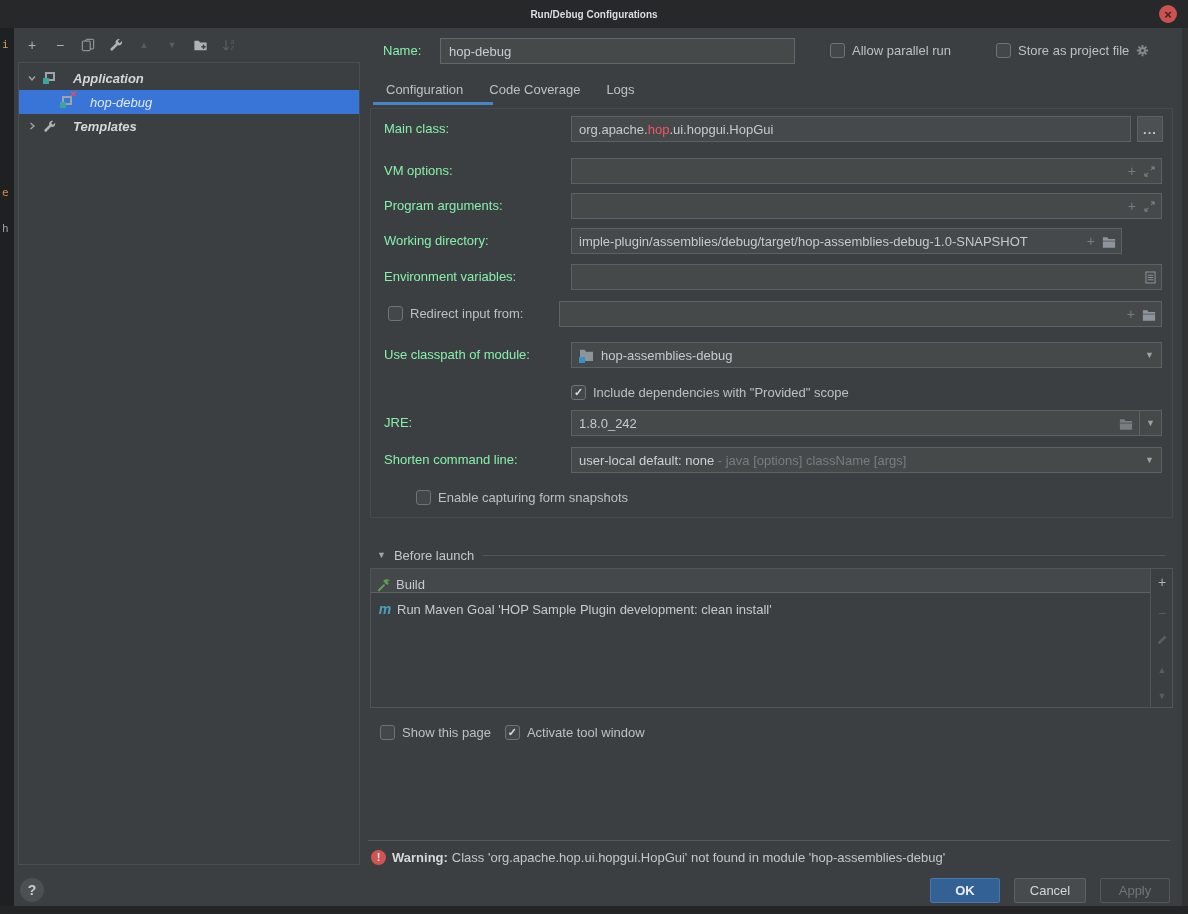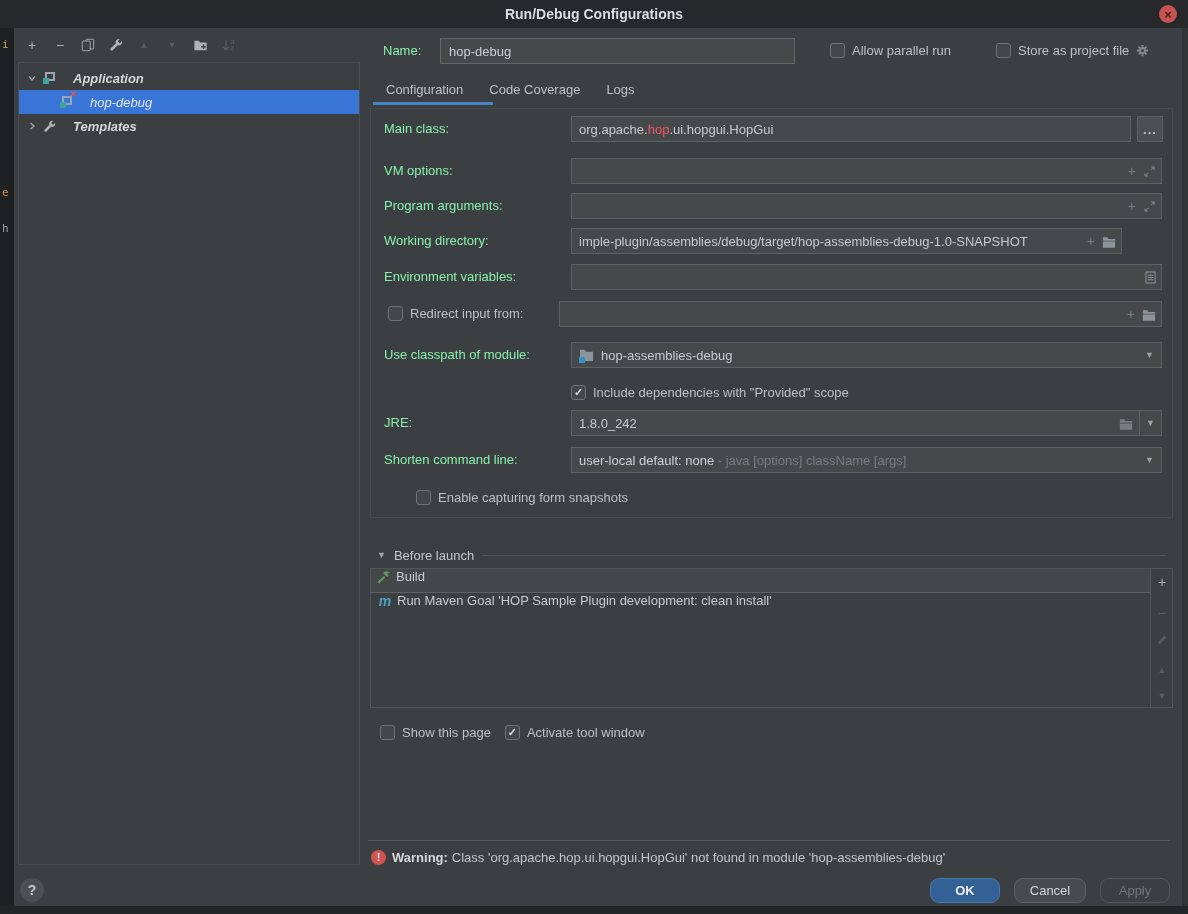--- a/index.html
+++ b/index.html
@@ -5,21 +5,21 @@
   * { margin:0; padding:0; box-sizing:border-box; }
   html,body { width:1188px; height:914px; }
   body {
     position:relative; background:#3C3F41; overflow:hidden;
     font-family:"Liberation Sans", sans-serif; font-size:13px; color:#BCC0C4;
     -webkit-font-smoothing:antialiased;
   }
   
   .titlebar { position:absolute; left:0; top:0; width:1188px; height:28px; background:#26282A;
     display:flex; align-items:center; justify-content:center; }
-  .titlebar .title { font-weight:bold; color:#DADEE1; font-size:14px;text-align:center; }
+  .titlebar .title { font-weight:bold; color:#DADEE1; font-size:10px;text-align:center; }
   .close-btn { position:absolute; right:11px; top:5px; width:18px; height:18px; border-radius:50%;
     background:#C75450; display:flex; align-items:center; justify-content:center;
     color:#43201E; font-weight:bold; font-size:13px; line-height:1; cursor:default; }
   .left-strip { position:absolute; left:0; top:28px; width:14px; height:878px; background:#1E2022;
     font-family:"DejaVu Sans Mono", monospace; font-size:11px; overflow:hidden; }
   .left-strip .g1 { position:absolute; left:2px; top:10px; color:#C7A456; }
   .left-strip .g2 { position:absolute; left:2px; top:158px; color:#CD8A4F; }
   .left-strip .g3 { position:absolute; left:2px; top:194px; color:#9AA0A5; }
   .right-strip { position:absolute; right:0; top:28px; width:6px; height:878px; background:#313335; }
   .bottom-strip { position:absolute; left:0; bottom:0; width:1188px; height:8px; background:#232527; }
@@ -86,40 +86,40 @@
   .jre-arrow-cell { position:absolute; right:0; top:0; width:22px; height:24px; border-left:1px solid #5E6162;
     display:flex; align-items:center; justify-content:center; font-size:9px; color:#9DA1A4; }
 
   
   .bl-header { position:absolute; left:17px; top:518px; right:16px; height:18px;
     display:flex; align-items:center; gap:8px; }
   .bl-header .tri { font-size:9px; color:#A0A4A7; }
   .bl-header .line { flex:1; height:1px; background:#515456; }
   .bl-list { position:absolute; left:10px; top:540px; width:781px; height:140px;
     border:1px solid #525558; }
-  .bl-row { height:24px; display:flex; align-items:flex-start; padding-left:6px; color:#C6CACE; }
+  .bl-row { height:24px; display:flex; align-items:flex-end; padding-left:6px; color:#C6CACE; }
   .bl-row.sel { background:#45484B; border-bottom:1px solid #5D6164; }
   .maven-m { font-style:italic; font-weight:bold; color:#4D9FBE; font-size:14px; width:16px;
     display:inline-flex; justify-content:center; }
   .bl-item-label { margin-left:4px; white-space:nowrap; }
   .bl-toolbar { position:absolute; left:791px; top:540px; width:22px; height:140px;
     border:1px solid #525558; border-left:none; }
   .bl-toolbar .tbi { position:absolute; left:3px; }
 
   .options-row { position:absolute; left:20px; top:697px; display:flex; gap:14px; align-items:center; }
 
   .warn-sep { position:absolute; left:8px; right:12px; top:812px; height:1px; background:#55585B; }
   .warn-row { position:absolute; left:11px; top:820px; height:18px; display:flex; align-items:center; }
   .warn-icon { width:15px; height:15px; border-radius:50%; background:#D05451; color:#F3E4E3;
     display:flex; align-items:center; justify-content:center; font-size:11px; font-weight:bold;
     margin-right:6px; flex:0 0 15px; }
   .warn-row b { color:#D5D9DD; margin-right:4px; }
   .warn-row .wtext { color:#C2C6CA; white-space:nowrap; }
 
-  .btn { position:absolute; top:850px; height:25px; border-radius:9px; display:flex;
+  .btn { position:absolute; top:850px; height:25px; border-radius:2px; display:flex;
     align-items:center; justify-content:center; cursor:default; }
   .btn-ok { left:570px; width:70px; background:#336095; border:1px solid #4678AC;
     color:#EBEEF1; font-weight:bold; }
   .btn-cancel { left:654px; width:72px; background:#474B4D; border:1px solid #5E6264; color:#D3D7DA; }
   .btn-apply { left:740px; width:70px; background:transparent; border:1px solid #54585A; color:#71767A; }
 
   .help-btn { position:absolute; left:20px; top:878px; width:24px; height:24px; border-radius:50%;
     background:#4C5053; color:#C9CDD1; display:flex; align-items:center; justify-content:center;
     font-size:14px; font-weight:bold; }
 

